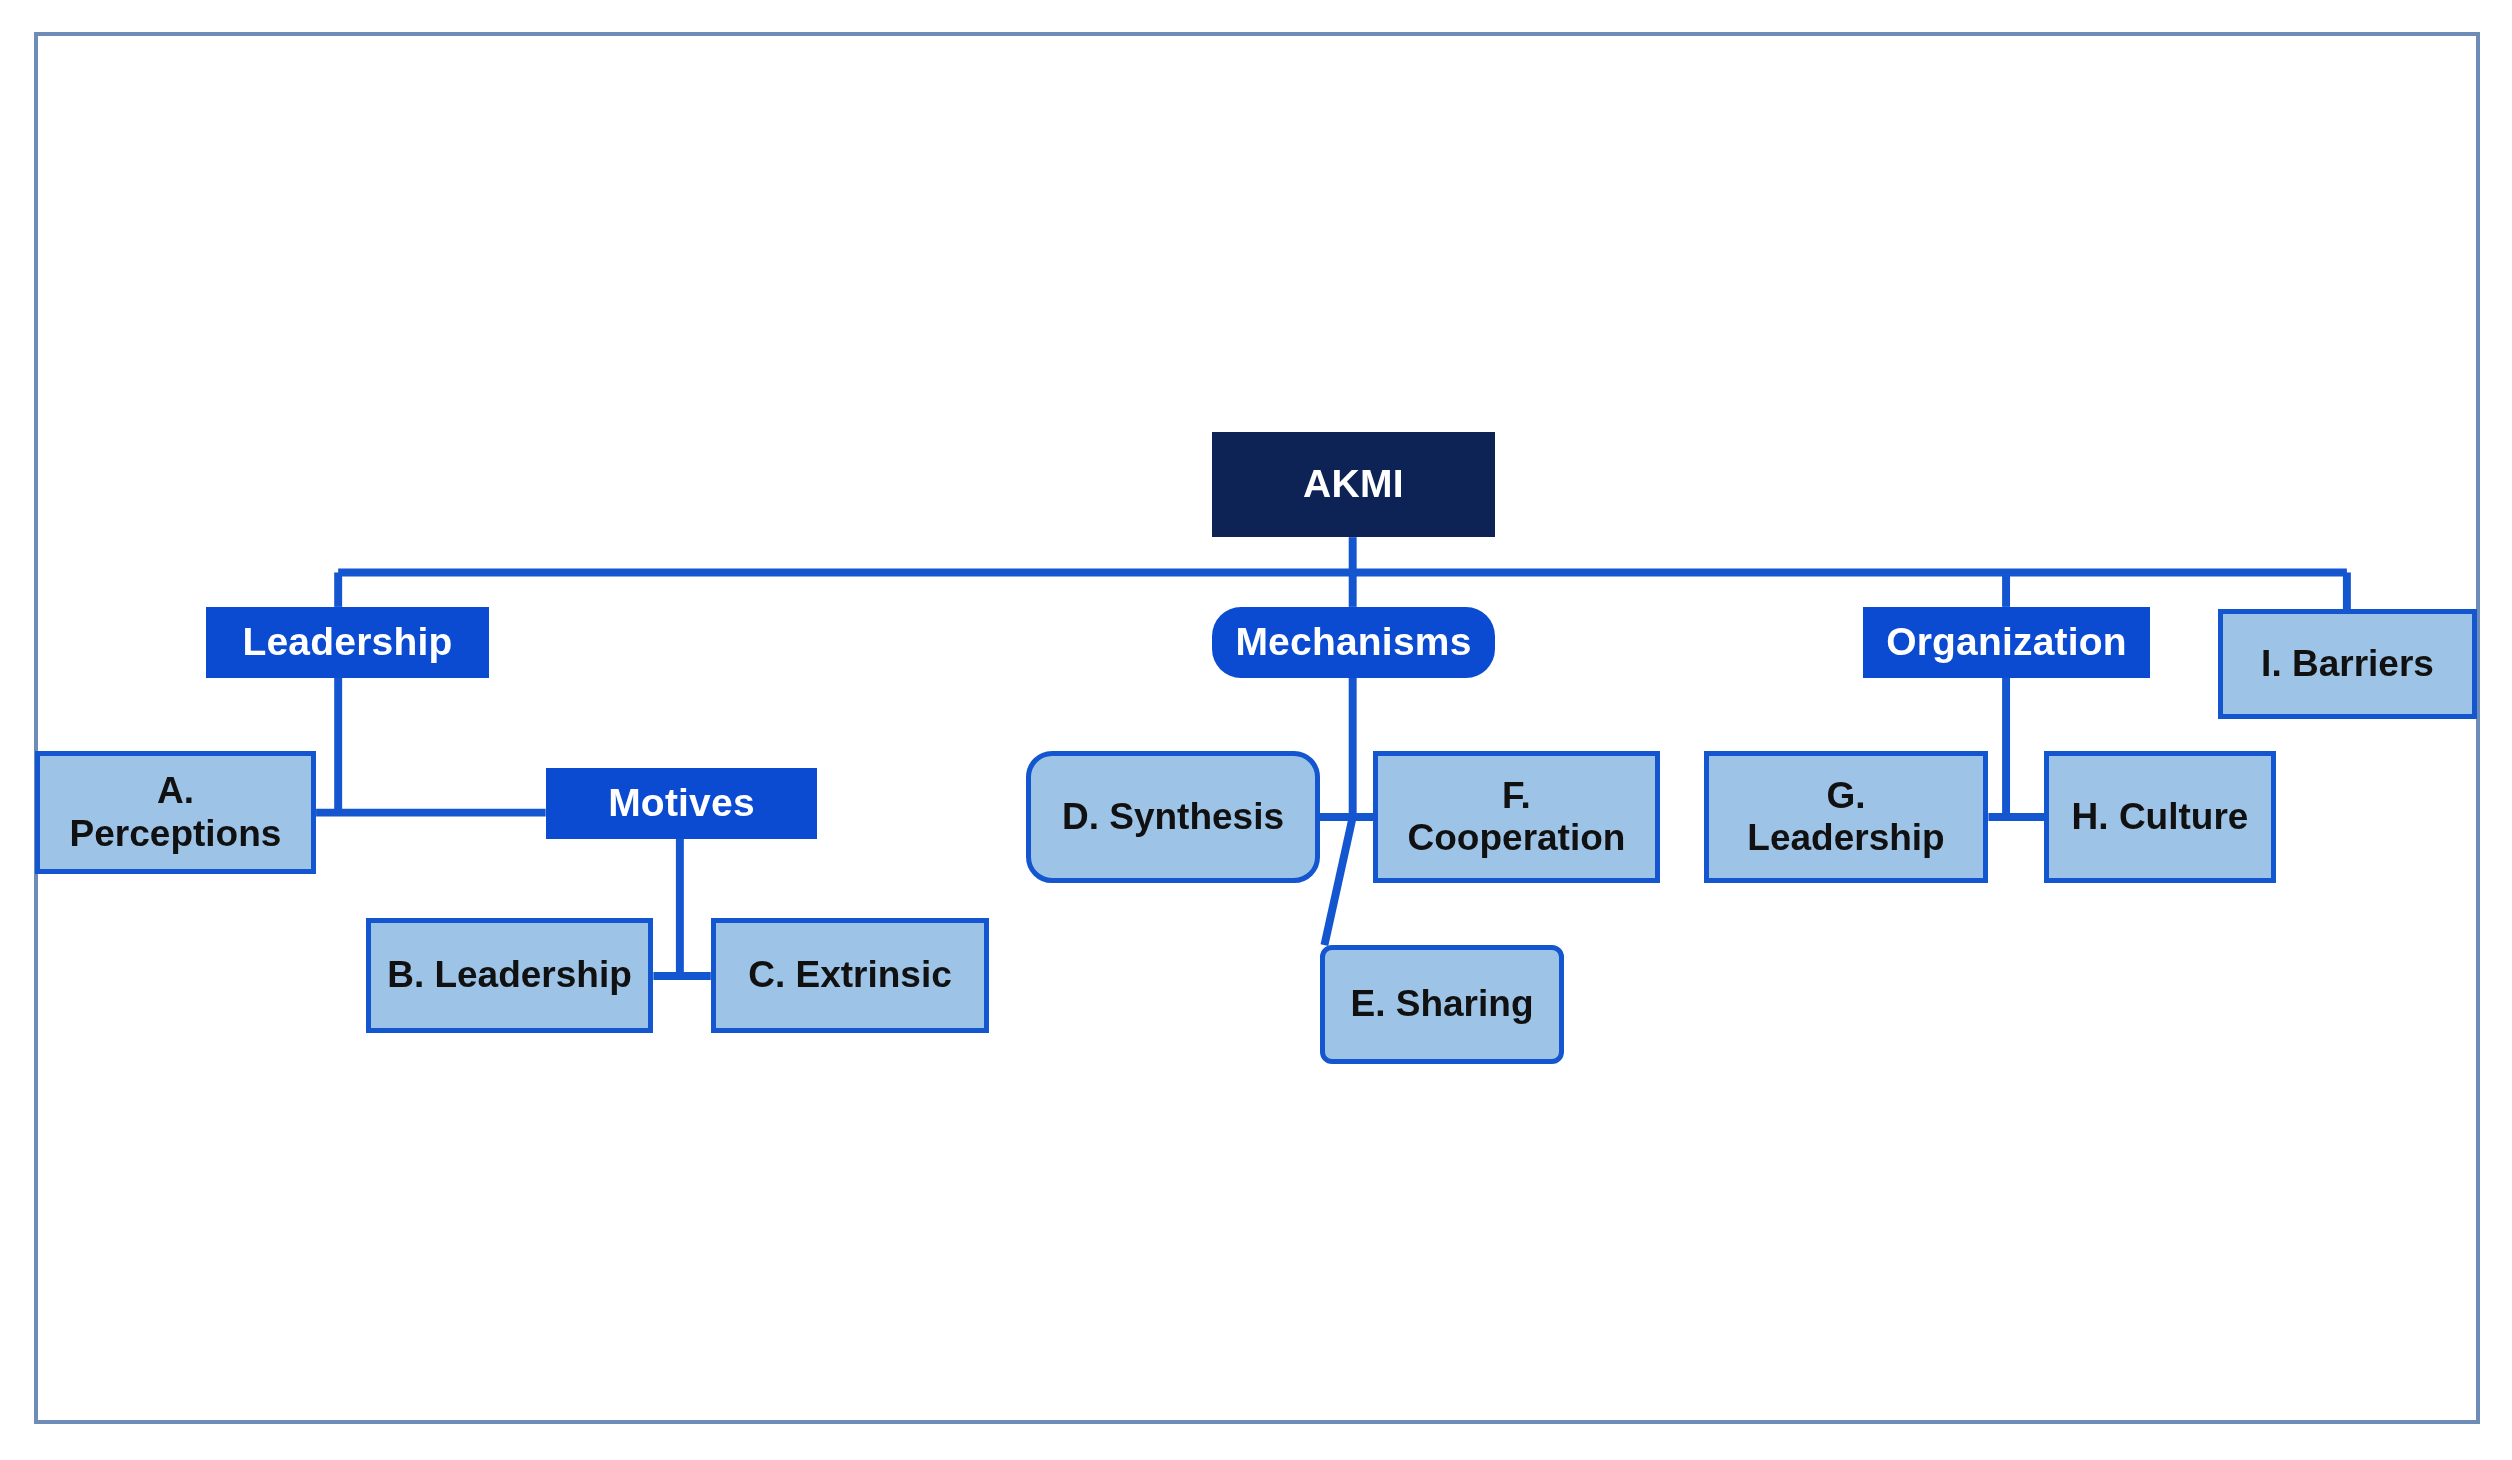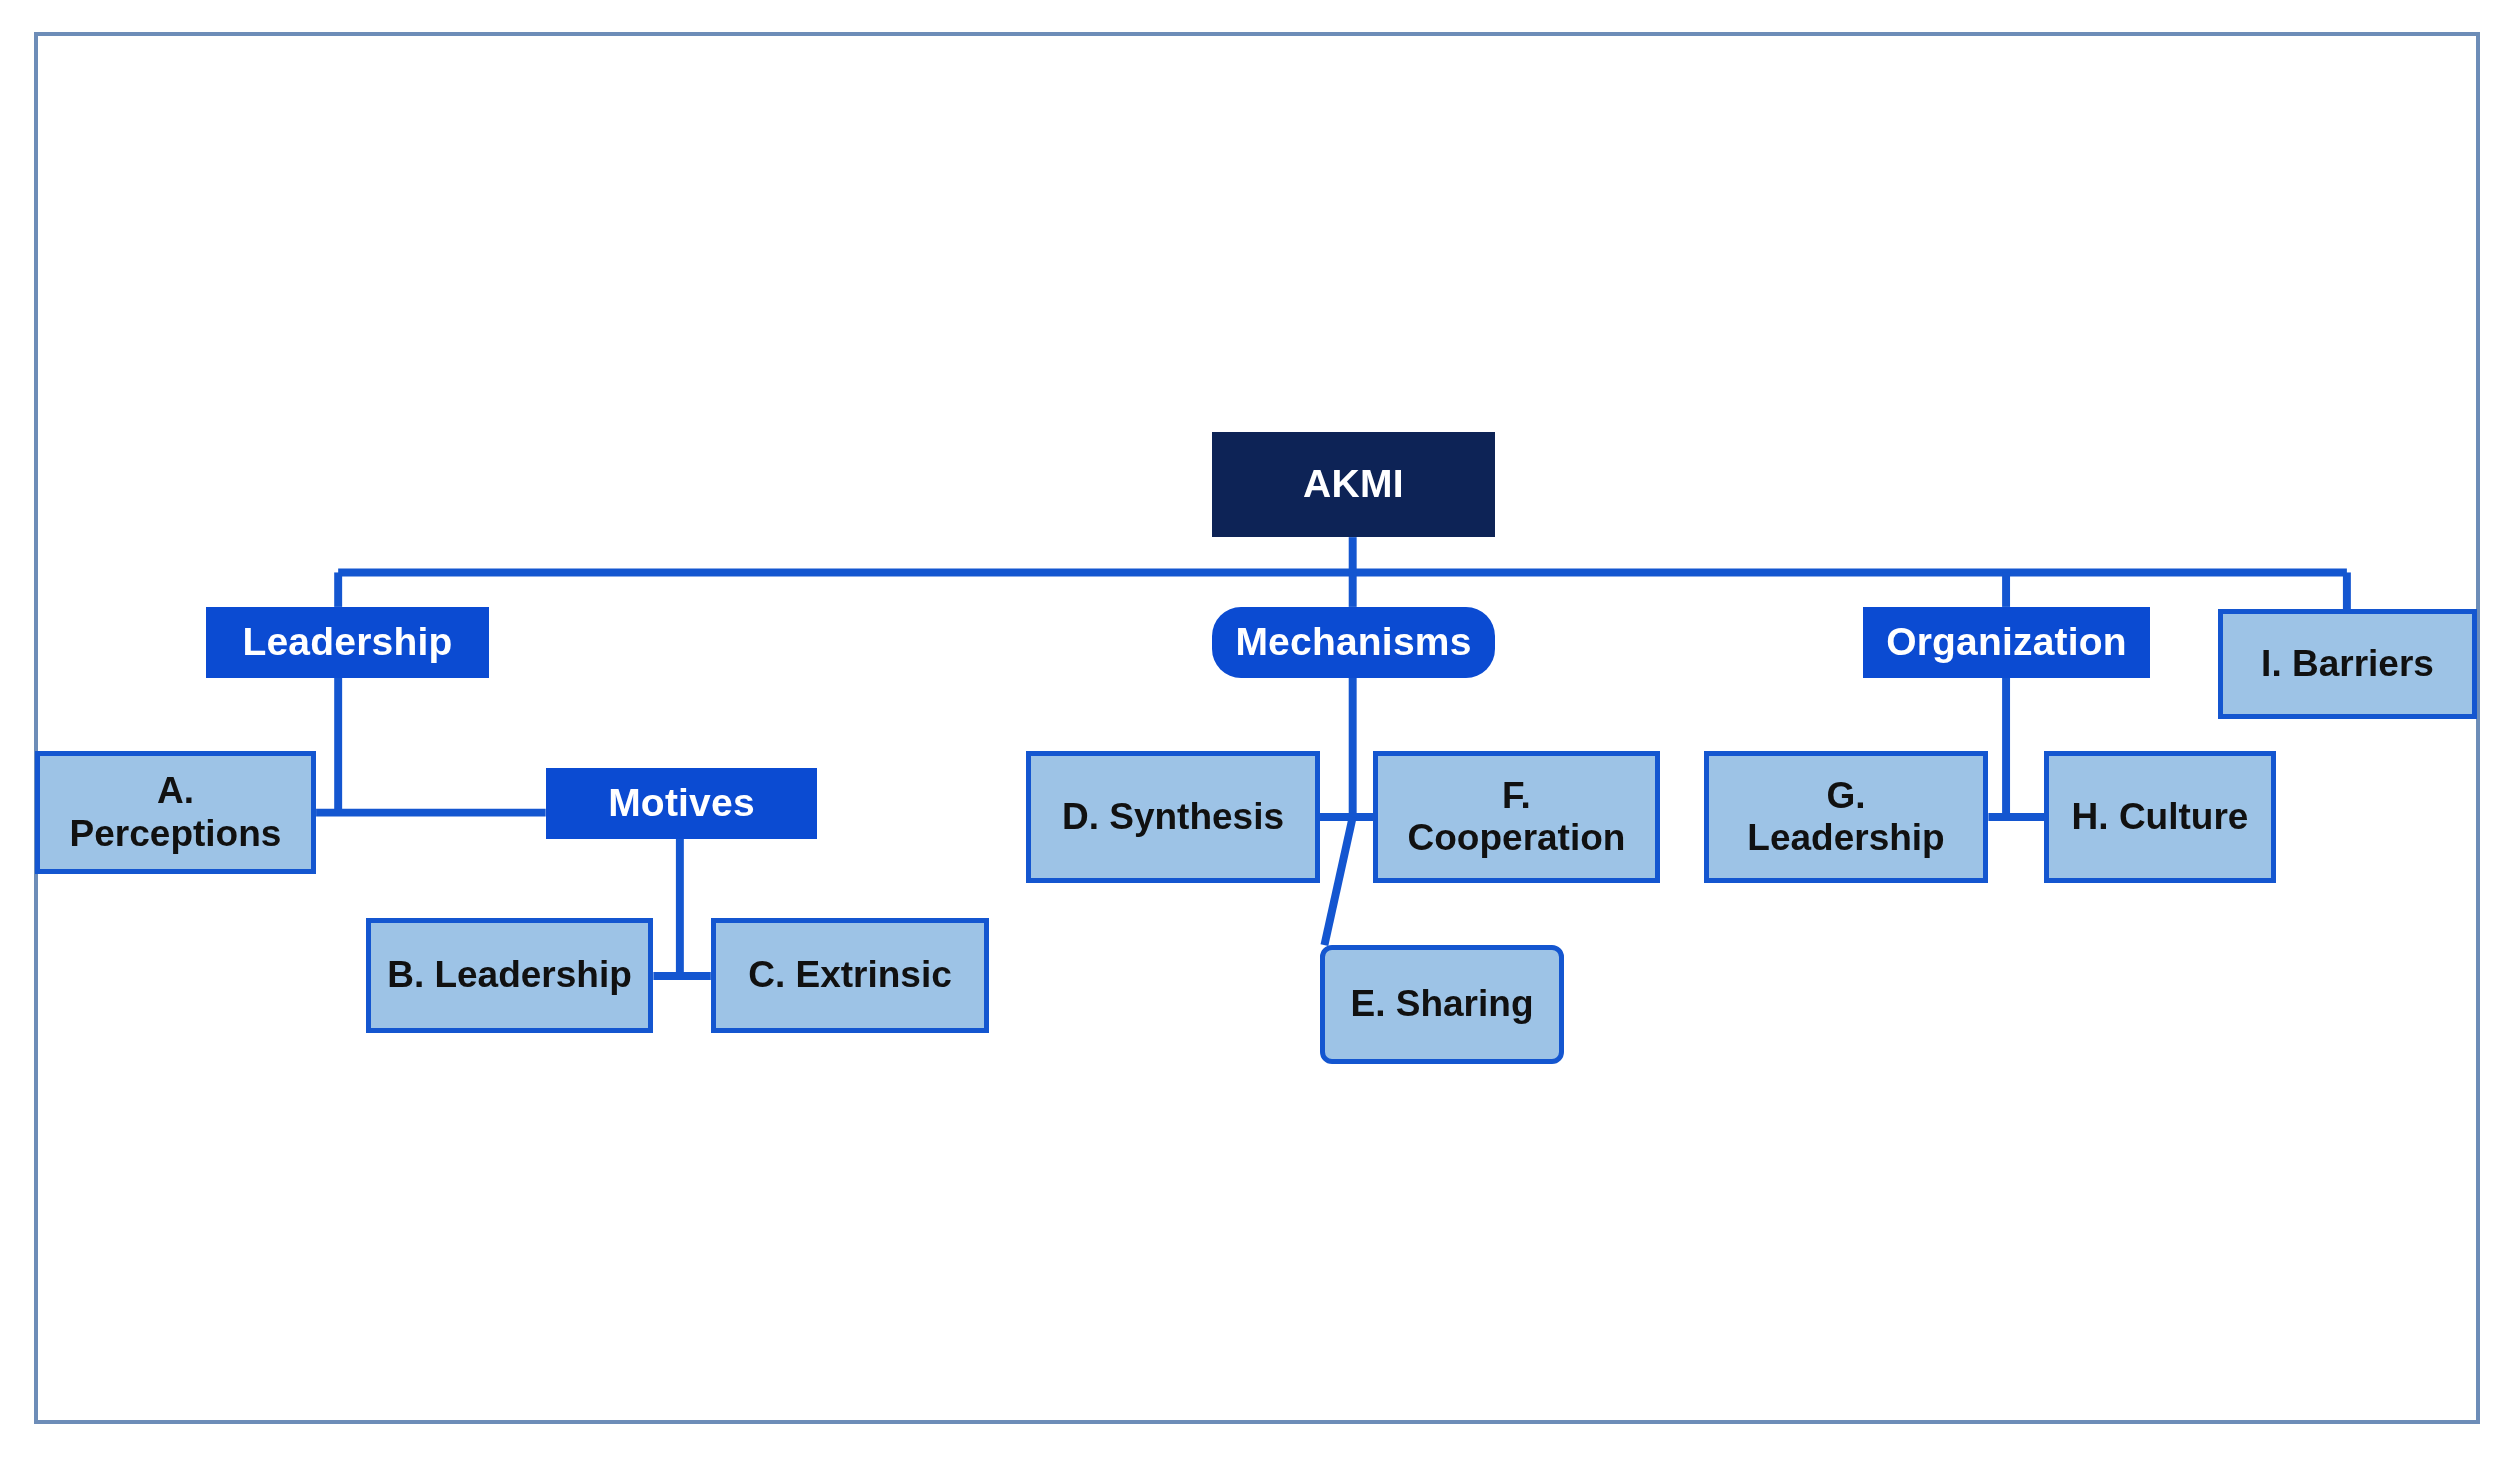--- a/index.html
+++ b/index.html
@@ -140,21 +140,21 @@
   </div>
 
   <div class="node lvl-leaf" style="left:366px; top:918px; width:287px; height:115px;">
     <span class="node-label">B. Leadership</span>
   </div>
 
   <div class="node lvl-leaf" style="left:711px; top:918px; width:278px; height:115px;">
     <span class="node-label">C. Extrinsic</span>
   </div>
 
-  <div class="node lvl-leaf" style="left:1026px; top:751px; width:294px; height:132px;">
+  <div class="node lvl-leaf" style="left:1026px; top:751px; width:294px; height:132px;border-radius:26px;">
     <span class="node-label">D. Synthesis</span>
   </div>
 
   <div class="node lvl-leaf" style="left:1320px; top:945px; width:244px; height:119px;border-radius:12px;">
     <span class="node-label">E. Sharing</span>
   </div>
 
   <div class="node lvl-leaf" style="left:1373px; top:751px; width:287px; height:132px;">
     <span class="node-label">F.<br>Cooperation</span>
   </div>

